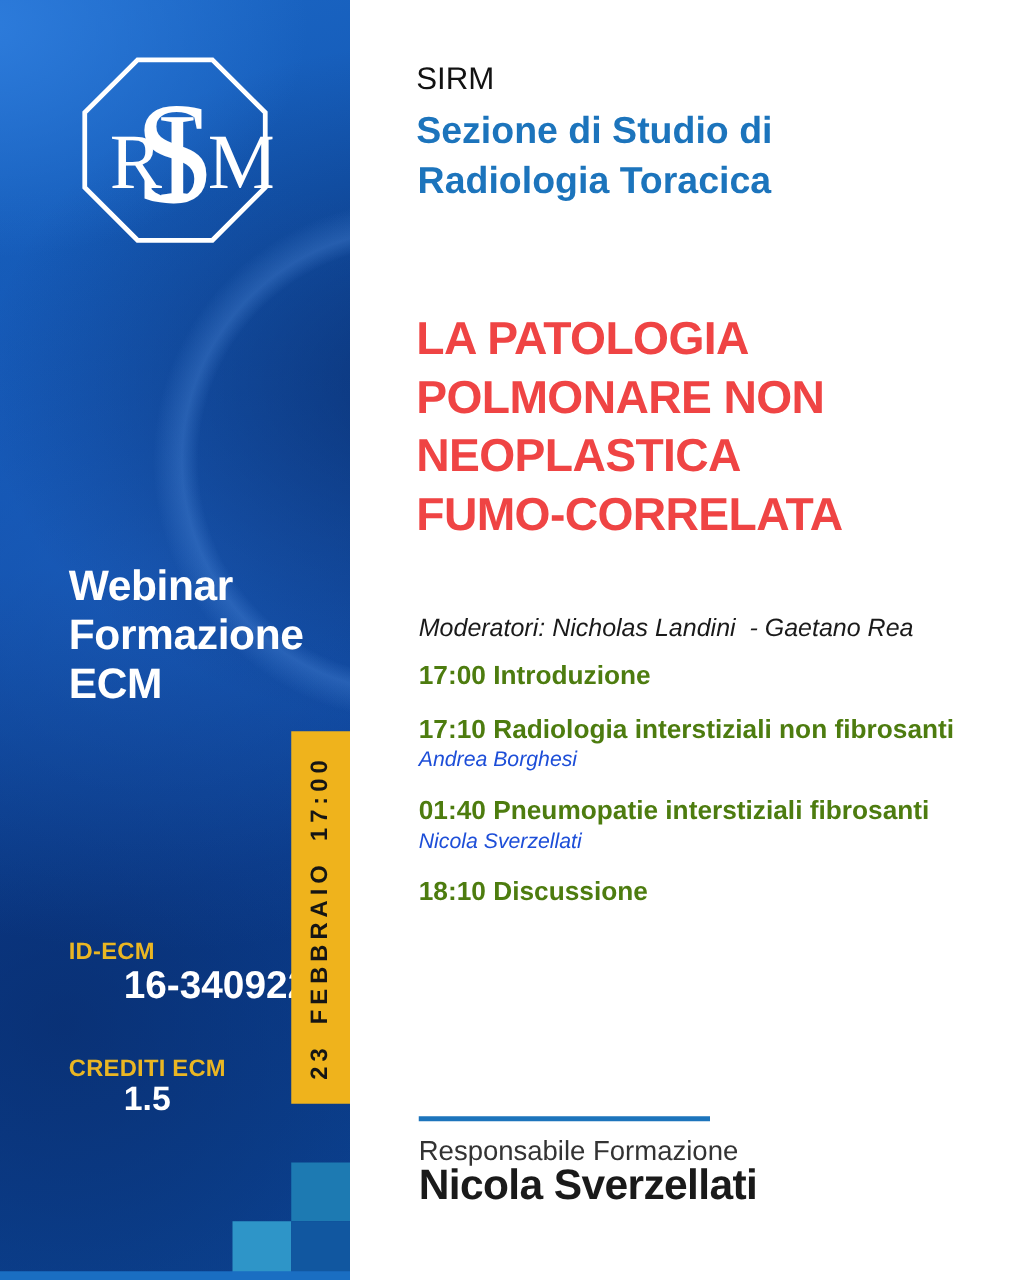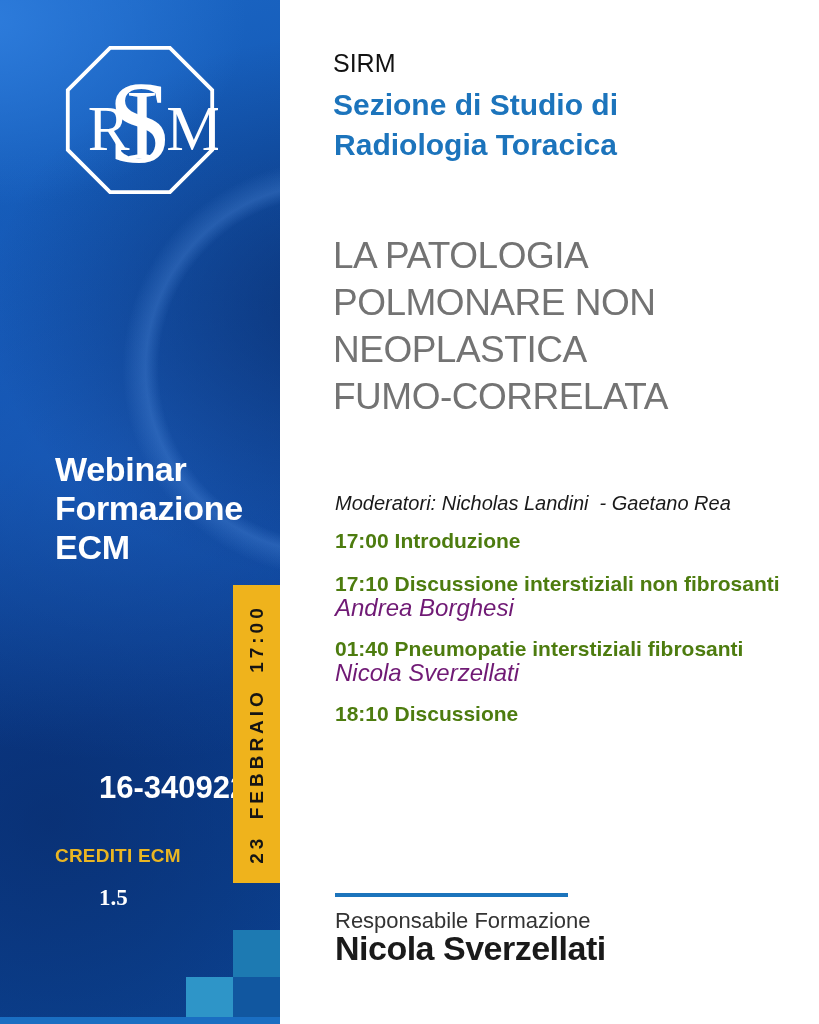--- a/index.html
+++ b/index.html
@@ -33,21 +33,21 @@
     position:absolute;left:55px;width:200px;
     color:#eab623;font-size:19px;font-weight:700;letter-spacing:0.2px;
   }
   .ecm-value{
     position:absolute;left:55px;width:200px;
     color:#ffffff;font-weight:700;margin-left:44px;
   }
   .id-label{top:751px;}
   .id-value{top:770px;font-size:31px;}
   .cr-label{top:845px;}
-  .cr-value{top:885px;font-size:23px;font-family:Liberation Serif, serif;}
+  .cr-value{top:864px;font-size:27px;}
   
   .date-band{
     position:absolute;left:233px;top:585px;width:47px;height:298px;
     background:#efb31c;display:flex;align-items:center;justify-content:center;
   }
   .date-band span{
     transform:rotate(-90deg);white-space:nowrap;
     color:#151515;font-size:19px;font-weight:700;letter-spacing:4px;word-spacing:6px;
   }
   
@@ -57,32 +57,32 @@
   .sq-c{left:233px;top:977px;background:#1157a0;}
   .bottom-strip{position:absolute;left:0;bottom:0;width:280px;height:7px;background:#1a6ec2;}
   
   .content{position:absolute;left:333px;top:0;width:460px;height:1024px;color:#111111;}
   .org{position:absolute;top:49px;left:0;font-size:25px;font-weight:400;color:#121212;}
   .section-name{
     position:absolute;top:85px;left:0;
     color:#1c74bc;font-size:30px;font-weight:700;line-height:40px;white-space:pre-line;text-align:center;
   }
   .title{
-    position:absolute;top:232px;left:0;margin:0;
-    color:#737373;font-size:37px;font-weight:400;line-height:47px;
+    position:absolute;top:247px;left:0;margin:0;
+    color:#ef4444;font-size:37px;font-weight:700;line-height:47px;
     letter-spacing:-0.5px;white-space:pre-line;
   }
   .moderators{
     position:absolute;top:492px;left:2px;
     font-size:20px;font-style:italic;color:#1a1a1a;white-space:pre;
   }
   .schedule{position:absolute;top:528px;left:2px;width:458px;}
   .sched-item{margin-bottom:17px;}
   .sched-line{font-size:21px;font-weight:700;color:#4d7c0f;line-height:26px;}
-  .speaker{font-size:24px;font-style:italic;color:#701a75;line-height:22px;}
+  .speaker{font-size:17px;font-style:italic;color:#1d4ed8;line-height:22px;}
   
   .rule{position:absolute;top:893px;left:2px;width:233px;height:4px;background:#1c74bc;}
   .role{position:absolute;top:908px;left:2px;font-size:22px;color:#333333;}
   .name{position:absolute;top:929px;left:2px;font-size:34px;font-weight:700;color:#1a1a1a;letter-spacing:-0.5px;}
 </style>
 </head>
 <body>
 
 <div class="poster">
 
@@ -95,20 +95,21 @@
         <text x="137" y="112" font-size="66" text-anchor="middle">M</text>
         <text x="80" y="124" font-size="122" text-anchor="middle">S</text>
         <text x="82" y="120" font-size="104" text-anchor="middle">I</text>
       </svg>
     </div>
 
     <div class="event-type">Webinar
 Formazione
 ECM</div>
 
+    <div class="ecm-label id-label">ID-ECM</div>
     <div class="ecm-value id-value">16-340922</div>
 
     <div class="ecm-label cr-label">CREDITI ECM</div>
     <div class="ecm-value cr-value">1.5</div>
 
     <div class="date-band">
       <span>23 FEBBRAIO 17:00</span>
     </div>
 
     <div class="sq sq-a"></div>
@@ -131,21 +132,21 @@
     <div class="moderators">Moderatori: Nicholas Landini  - Gaetano Rea</div>
 
     <div class="schedule">
 
       <div class="sched-item">
         <div class="sched-line"><span>17:00</span> <span>Introduzione</span></div>
         <div class="speaker"></div>
       </div>
 
       <div class="sched-item">
-        <div class="sched-line"><span>17:10</span> <span>Discussione interstiziali non fibrosanti</span></div>
+        <div class="sched-line"><span>17:10</span> <span>Radiologia interstiziali non fibrosanti</span></div>
         <div class="speaker">Andrea Borghesi</div>
       </div>
 
       <div class="sched-item">
         <div class="sched-line"><span>01:40</span> <span>Pneumopatie interstiziali fibrosanti</span></div>
         <div class="speaker">Nicola Sverzellati</div>
       </div>
 
       <div class="sched-item">
         <div class="sched-line"><span>18:10</span> <span>Discussione</span></div>

